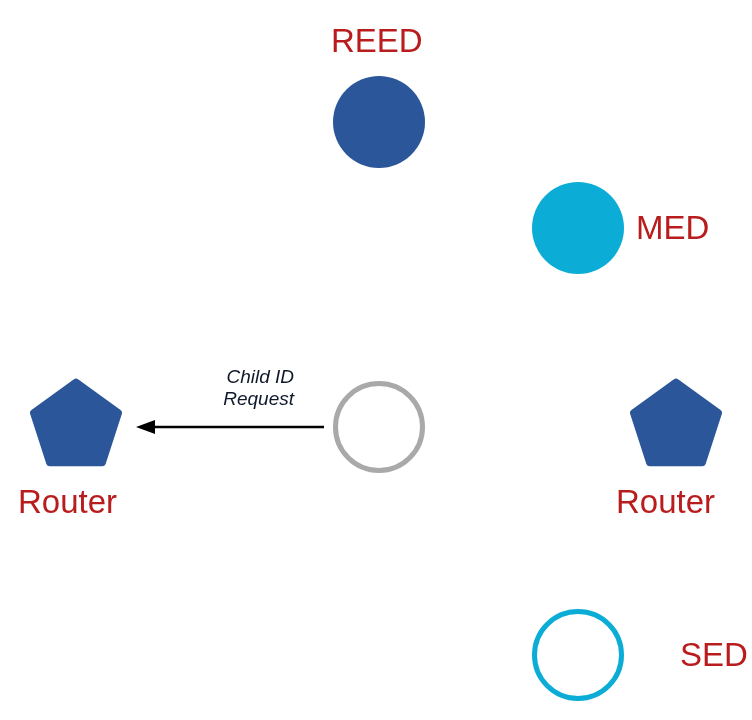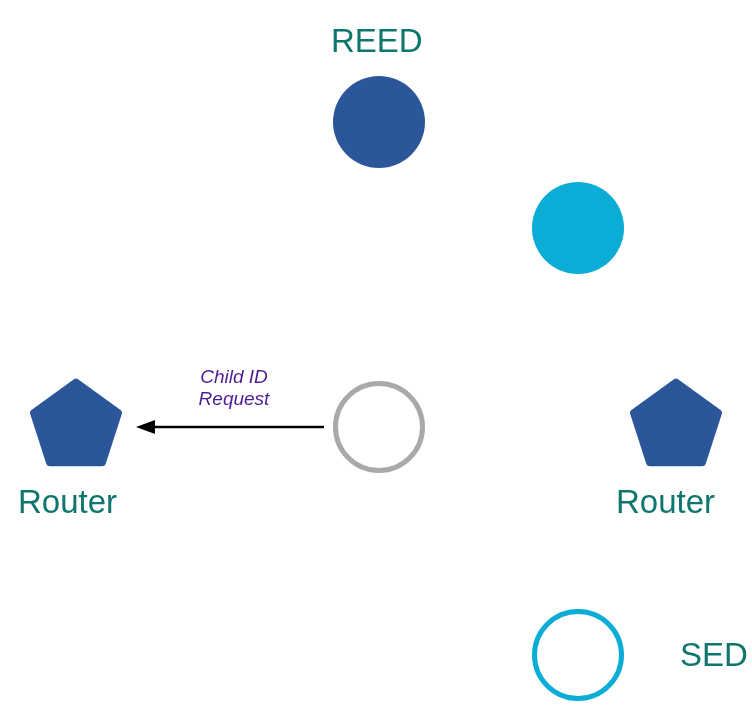--- a/index.html
+++ b/index.html
@@ -23,53 +23,54 @@
   .circle-filled {
     border-radius: 50%;
   }
   .circle-hollow {
     border-radius: 50%;
     background: transparent;
     box-sizing: border-box;
   }
   .label {
     position: absolute;
-    color: #0f766e;
+    color: #b91c1c;
     font-size: 33px;
     line-height: 1;
     white-space: nowrap;
     font-weight: 400;
   }
   .edge-label {
     position: absolute;
-    color: #4c1d95;
+    color: #0f172a;
     font-size: 19px;
     line-height: 1.18;
     font-style: italic;
-    text-align: center;
+    text-align: right;
     white-space: pre-line;
   }
   svg.overlay {
     position: absolute;
     left: 0;
     top: 0;
     width: 752px;
     height: 720px;
     pointer-events: none;
   }
 </style>
 </head>
 <body>
 
 <div id="canvas">
 
   <div class="node circle-filled" style="left:333px; top:76px; width:92px; height:92px; background:#2B5699;"></div>
   <div class="label" style="left:331px; top:24px;">REED</div>
 
   <div class="node circle-filled" style="left:532px; top:182px; width:92px; height:92px; background:#0BADD6;"></div>
+  <div class="label" style="left:636px; top:211px;">MED</div>
 
   <div class="node" style="left:30px; top:377px; width:92px; height:92px;">
     <svg width="92" height="92" viewBox="0 0 92 92">
       <path d="M46 5 L88.5 35.9 L72.3 85.8 L19.7 85.8 L3.5 35.9 Z" fill="#2B5699" stroke="#2B5699" stroke-width="7" stroke-linejoin="round"></path>
     </svg>
   </div>
   <div class="label" style="left:18px; top:485px;">Router</div>
 
   <div class="node circle-hollow" style="left:333px; top:381px; width:92px; height:92px; border:5px solid #A9A9A9;"></div>
 

